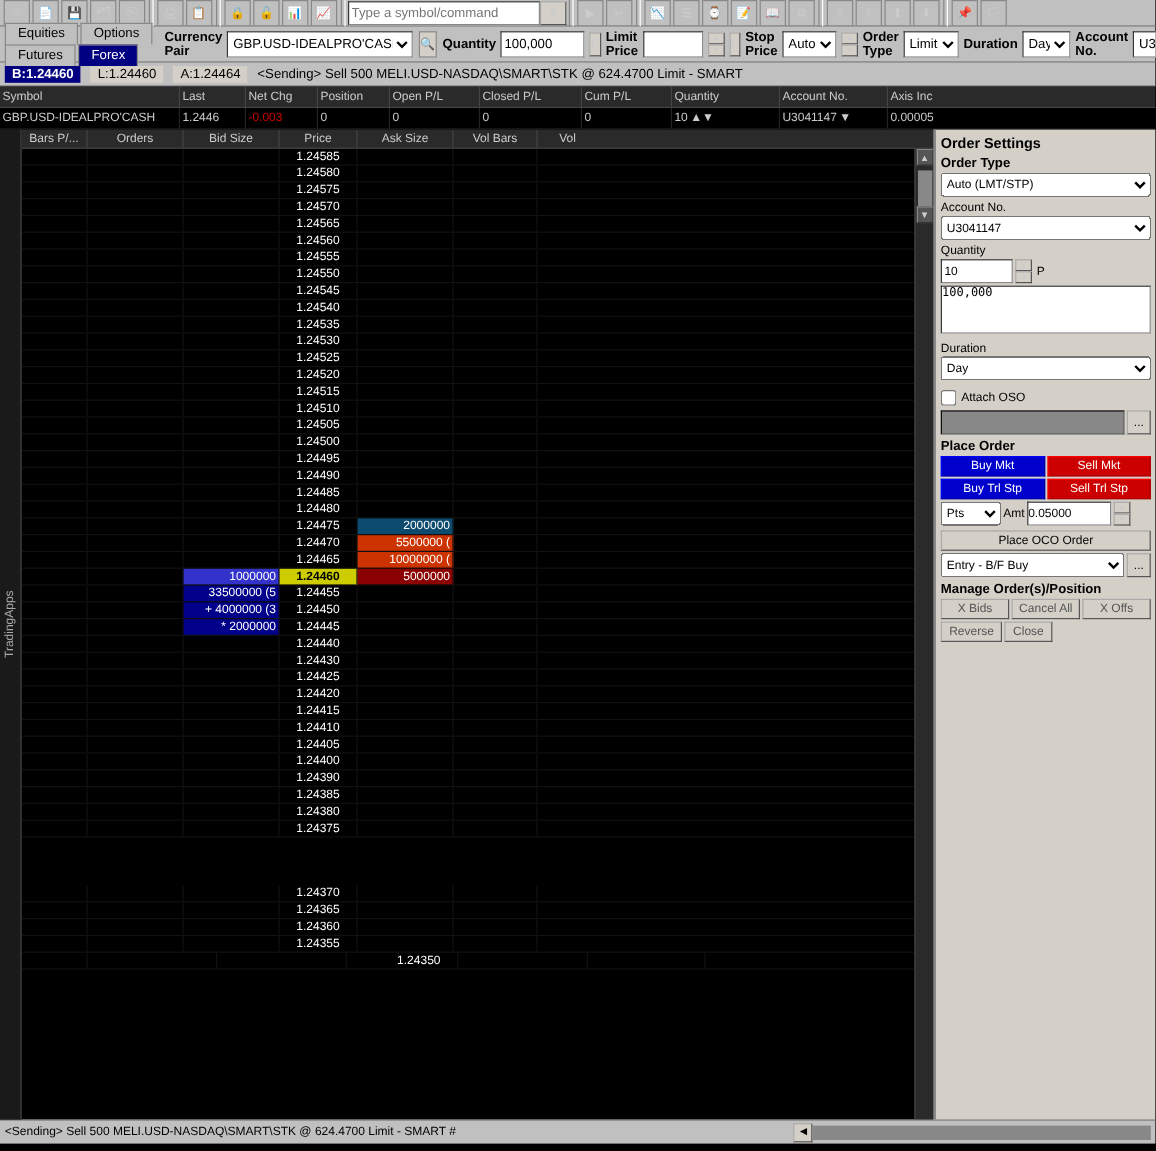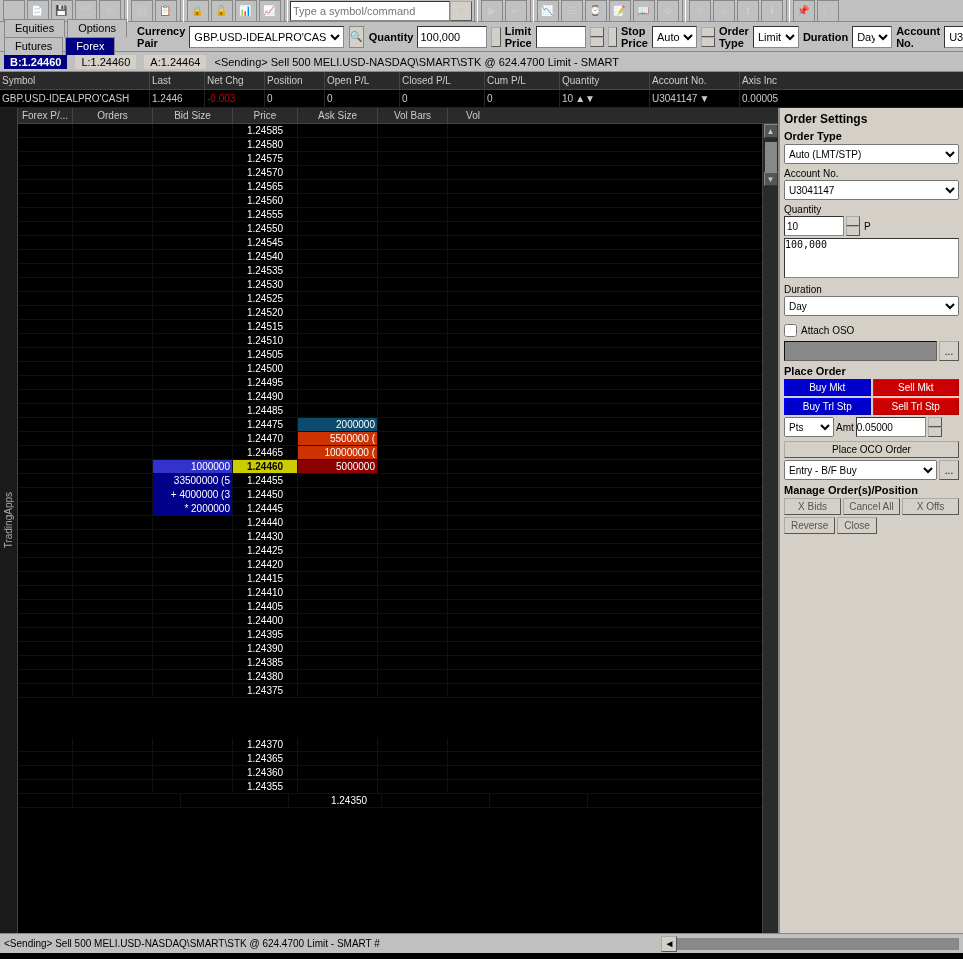--- a/index.html
+++ b/index.html
@@ -210,21 +210,21 @@
 
 <div style="display:flex; flex:1; height:calc(959px - 28px - 30px - 20px - 18px - 18px - 20px);">
 
   <div id="trading-apps">
     <span>TradingApps</span>
   </div>
 
   <div id="book-area" style="flex:1; display:flex; flex-direction:column; overflow:hidden;">
 
     <div style="display:grid; grid-template-columns:55px 80px 80px 65px 80px 70px 50px; background:#2a2a2a; border-bottom:1px solid #444;">
-      <div style="font-size:10px; color:#ccc; padding:2px; border-right:1px solid #444; text-align:center;">Forex P/...</div>
+      <div style="font-size:10px; color:#ccc; padding:2px; border-right:1px solid #444; text-align:center;">Bars P/...</div>
       <div style="font-size:10px; color:#ccc; padding:2px; border-right:1px solid #444; text-align:center;">Orders</div>
       <div style="font-size:10px; color:#ccc; padding:2px; border-right:1px solid #444; text-align:center;">Bid Size</div>
       <div style="font-size:10px; color:#ccc; padding:2px; border-right:1px solid #444; text-align:center;">Price</div>
       <div style="font-size:10px; color:#ccc; padding:2px; border-right:1px solid #444; text-align:center;">Ask Size</div>
       <div style="font-size:10px; color:#ccc; padding:2px; border-right:1px solid #444; text-align:center;">Vol Bars</div>
       <div style="font-size:10px; color:#ccc; padding:2px; text-align:center;">Vol</div>
     </div>
 
     <div style="flex:1; overflow:hidden; display:flex;">
       <div style="flex:1; overflow-y:hidden;" id="price-rows">
@@ -414,20 +414,29 @@
             <div style="font-size: 10px; padding: 0px 2px; display: flex; align-items: center; justify-content: flex-end; border-right: 1px solid rgb(17, 17, 17); color: rgb(51, 51, 51);"></div>
             <div style="font-size: 10px; color: rgb(255, 255, 255); padding: 0px 2px; display: flex; align-items: center; justify-content: center; border-right: 1px solid rgb(17, 17, 17);">1.24485</div>
             <div style="font-size: 10px; padding: 0px 2px; display: flex; align-items: center; justify-content: flex-end; border-right: 1px solid rgb(17, 17, 17); color: rgb(51, 51, 51);"></div>
             <div style="font-size: 10px; color: rgb(51, 51, 51); padding: 0px 2px; display: flex; align-items: center; border-right: 1px solid rgb(17, 17, 17);"></div>
             <div style="font-size: 10px; color: rgb(51, 51, 51); padding: 0px 2px; display: flex; align-items: center;"></div>
           </div>
           <div style="display: grid; grid-template-columns: 55px 80px 80px 65px 80px 70px 50px; height: 14px; border-bottom: 1px solid rgb(17, 17, 17);">
             <div style="font-size: 10px; color: rgb(204, 204, 204); padding: 0px 2px; display: flex; align-items: center; justify-content: flex-end; border-right: 1px solid rgb(17, 17, 17);"></div>
             <div style="font-size: 10px; color: rgb(204, 204, 204); padding: 0px 2px; display: flex; align-items: center; justify-content: flex-end; border-right: 1px solid rgb(17, 17, 17);"></div>
             <div style="font-size: 10px; padding: 0px 2px; display: flex; align-items: center; justify-content: flex-end; border-right: 1px solid rgb(17, 17, 17); color: rgb(51, 51, 51);"></div>
+            <div style="font-size: 10px; color: rgb(255, 255, 255); padding: 0px 2px; display: flex; align-items: center; justify-content: center; border-right: 1px solid rgb(17, 17, 17);">1.24480</div>
+            <div style="font-size: 10px; padding: 0px 2px; display: flex; align-items: center; justify-content: flex-end; border-right: 1px solid rgb(17, 17, 17); color: rgb(51, 51, 51);"></div>
+            <div style="font-size: 10px; color: rgb(51, 51, 51); padding: 0px 2px; display: flex; align-items: center; border-right: 1px solid rgb(17, 17, 17);"></div>
+            <div style="font-size: 10px; color: rgb(51, 51, 51); padding: 0px 2px; display: flex; align-items: center;"></div>
+          </div>
+          <div style="display: grid; grid-template-columns: 55px 80px 80px 65px 80px 70px 50px; height: 14px; border-bottom: 1px solid rgb(17, 17, 17);">
+            <div style="font-size: 10px; color: rgb(204, 204, 204); padding: 0px 2px; display: flex; align-items: center; justify-content: flex-end; border-right: 1px solid rgb(17, 17, 17);"></div>
+            <div style="font-size: 10px; color: rgb(204, 204, 204); padding: 0px 2px; display: flex; align-items: center; justify-content: flex-end; border-right: 1px solid rgb(17, 17, 17);"></div>
+            <div style="font-size: 10px; padding: 0px 2px; display: flex; align-items: center; justify-content: flex-end; border-right: 1px solid rgb(17, 17, 17); color: rgb(51, 51, 51);"></div>
             <div style="font-size: 10px; color: rgb(255, 255, 255); padding: 0px 2px; display: flex; align-items: center; justify-content: center; border-right: 1px solid rgb(17, 17, 17);">1.24475</div>
             <div style="font-size: 10px; padding: 0px 2px; display: flex; align-items: center; justify-content: flex-end; border-right: 1px solid rgb(17, 17, 17); background: #0c4a6e; color: rgb(255, 255, 255);">2000000</div>
             <div style="font-size: 10px; color: rgb(51, 51, 51); padding: 0px 2px; display: flex; align-items: center; border-right: 1px solid rgb(17, 17, 17);"></div>
             <div style="font-size: 10px; color: rgb(51, 51, 51); padding: 0px 2px; display: flex; align-items: center;"></div>
           </div>
           <div style="display: grid; grid-template-columns: 55px 80px 80px 65px 80px 70px 50px; height: 14px; border-bottom: 1px solid rgb(17, 17, 17);">
             <div style="font-size: 10px; color: rgb(204, 204, 204); padding: 0px 2px; display: flex; align-items: center; justify-content: flex-end; border-right: 1px solid rgb(17, 17, 17);"></div>
             <div style="font-size: 10px; color: rgb(204, 204, 204); padding: 0px 2px; display: flex; align-items: center; justify-content: flex-end; border-right: 1px solid rgb(17, 17, 17);"></div>
             <div style="font-size: 10px; padding: 0px 2px; display: flex; align-items: center; justify-content: flex-end; border-right: 1px solid rgb(17, 17, 17); color: rgb(51, 51, 51);"></div>
             <div style="font-size: 10px; color: rgb(255, 255, 255); padding: 0px 2px; display: flex; align-items: center; justify-content: center; border-right: 1px solid rgb(17, 17, 17);">1.24470</div>
@@ -541,29 +550,20 @@
             <div style="font-size: 10px; color: rgb(255, 255, 255); padding: 0px 2px; display: flex; align-items: center; justify-content: center; border-right: 1px solid rgb(17, 17, 17);">1.24405</div>
             <div style="font-size: 10px; padding: 0px 2px; display: flex; align-items: center; justify-content: flex-end; border-right: 1px solid rgb(17, 17, 17); color: rgb(51, 51, 51);"></div>
             <div style="font-size: 10px; color: rgb(51, 51, 51); padding: 0px 2px; display: flex; align-items: center; border-right: 1px solid rgb(17, 17, 17);"></div>
             <div style="font-size: 10px; color: rgb(51, 51, 51); padding: 0px 2px; display: flex; align-items: center;"></div>
           </div>
           <div style="display: grid; grid-template-columns: 55px 80px 80px 65px 80px 70px 50px; height: 14px; border-bottom: 1px solid rgb(17, 17, 17);">
             <div style="font-size: 10px; color: rgb(204, 204, 204); padding: 0px 2px; display: flex; align-items: center; justify-content: flex-end; border-right: 1px solid rgb(17, 17, 17);"></div>
             <div style="font-size: 10px; color: rgb(204, 204, 204); padding: 0px 2px; display: flex; align-items: center; justify-content: flex-end; border-right: 1px solid rgb(17, 17, 17);"></div>
             <div style="font-size: 10px; padding: 0px 2px; display: flex; align-items: center; justify-content: flex-end; border-right: 1px solid rgb(17, 17, 17); color: rgb(51, 51, 51);"></div>
             <div style="font-size: 10px; color: rgb(255, 255, 255); padding: 0px 2px; display: flex; align-items: center; justify-content: center; border-right: 1px solid rgb(17, 17, 17);">1.24400</div>
-            <div style="font-size: 10px; padding: 0px 2px; display: flex; align-items: center; justify-content: flex-end; border-right: 1px solid rgb(17, 17, 17); color: rgb(51, 51, 51);"></div>
-            <div style="font-size: 10px; color: rgb(51, 51, 51); padding: 0px 2px; display: flex; align-items: center; border-right: 1px solid rgb(17, 17, 17);"></div>
-            <div style="font-size: 10px; color: rgb(51, 51, 51); padding: 0px 2px; display: flex; align-items: center;"></div>
-          </div>
-          <div style="display: grid; grid-template-columns: 55px 80px 80px 65px 80px 70px 50px; height: 14px; border-bottom: 1px solid rgb(17, 17, 17);">
-            <div style="font-size: 10px; color: rgb(204, 204, 204); padding: 0px 2px; display: flex; align-items: center; justify-content: flex-end; border-right: 1px solid rgb(17, 17, 17);"></div>
-            <div style="font-size: 10px; color: rgb(204, 204, 204); padding: 0px 2px; display: flex; align-items: center; justify-content: flex-end; border-right: 1px solid rgb(17, 17, 17);"></div>
-            <div style="font-size: 10px; padding: 0px 2px; display: flex; align-items: center; justify-content: flex-end; border-right: 1px solid rgb(17, 17, 17); color: rgb(51, 51, 51);"></div>
-            <div style="font-size: 10px; color: rgb(255, 255, 255); padding: 0px 2px; display: flex; align-items: center; justify-content: center; border-right: 1px solid rgb(17, 17, 17);">1.24395</div>
             <div style="font-size: 10px; padding: 0px 2px; display: flex; align-items: center; justify-content: flex-end; border-right: 1px solid rgb(17, 17, 17); color: rgb(51, 51, 51);"></div>
             <div style="font-size: 10px; color: rgb(51, 51, 51); padding: 0px 2px; display: flex; align-items: center; border-right: 1px solid rgb(17, 17, 17);"></div>
             <div style="font-size: 10px; color: rgb(51, 51, 51); padding: 0px 2px; display: flex; align-items: center;"></div>
           </div>
           <div style="display: grid; grid-template-columns: 55px 80px 80px 65px 80px 70px 50px; height: 14px; border-bottom: 1px solid rgb(17, 17, 17);">
             <div style="font-size: 10px; color: rgb(204, 204, 204); padding: 0px 2px; display: flex; align-items: center; justify-content: flex-end; border-right: 1px solid rgb(17, 17, 17);"></div>
             <div style="font-size: 10px; color: rgb(204, 204, 204); padding: 0px 2px; display: flex; align-items: center; justify-content: flex-end; border-right: 1px solid rgb(17, 17, 17);"></div>
             <div style="font-size: 10px; padding: 0px 2px; display: flex; align-items: center; justify-content: flex-end; border-right: 1px solid rgb(17, 17, 17); color: rgb(51, 51, 51);"></div>
             <div style="font-size: 10px; color: rgb(255, 255, 255); padding: 0px 2px; display: flex; align-items: center; justify-content: center; border-right: 1px solid rgb(17, 17, 17);">1.24390</div>
             <div style="font-size: 10px; padding: 0px 2px; display: flex; align-items: center; justify-content: flex-end; border-right: 1px solid rgb(17, 17, 17); color: rgb(51, 51, 51);"></div>

